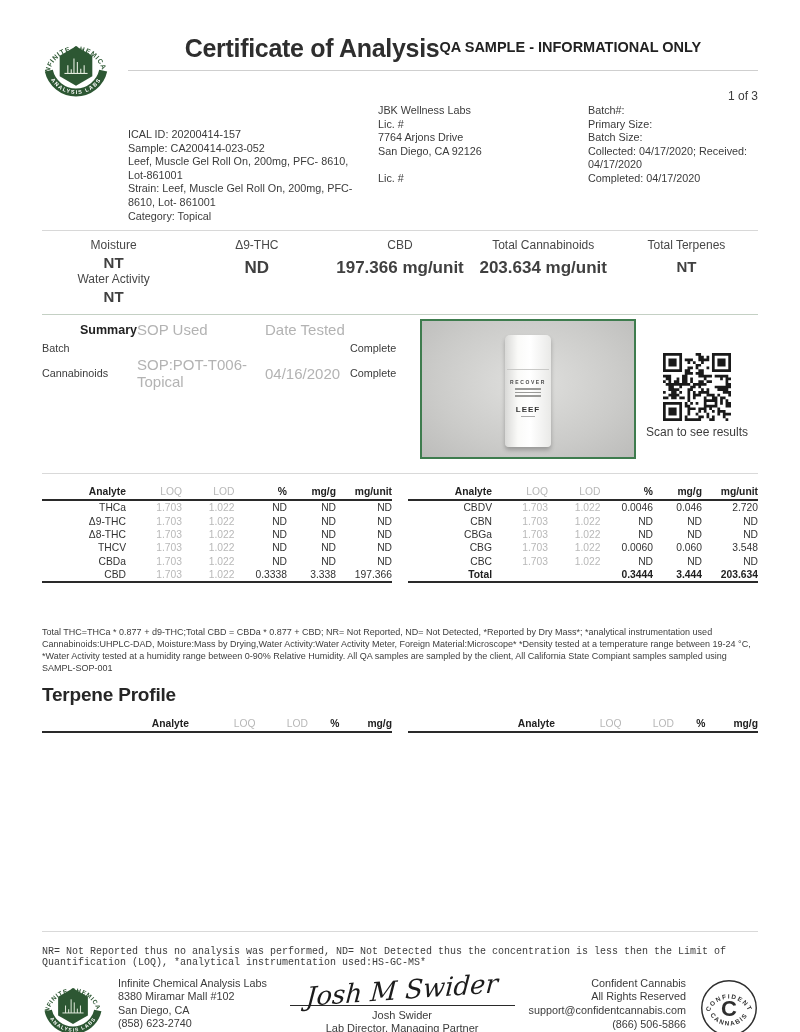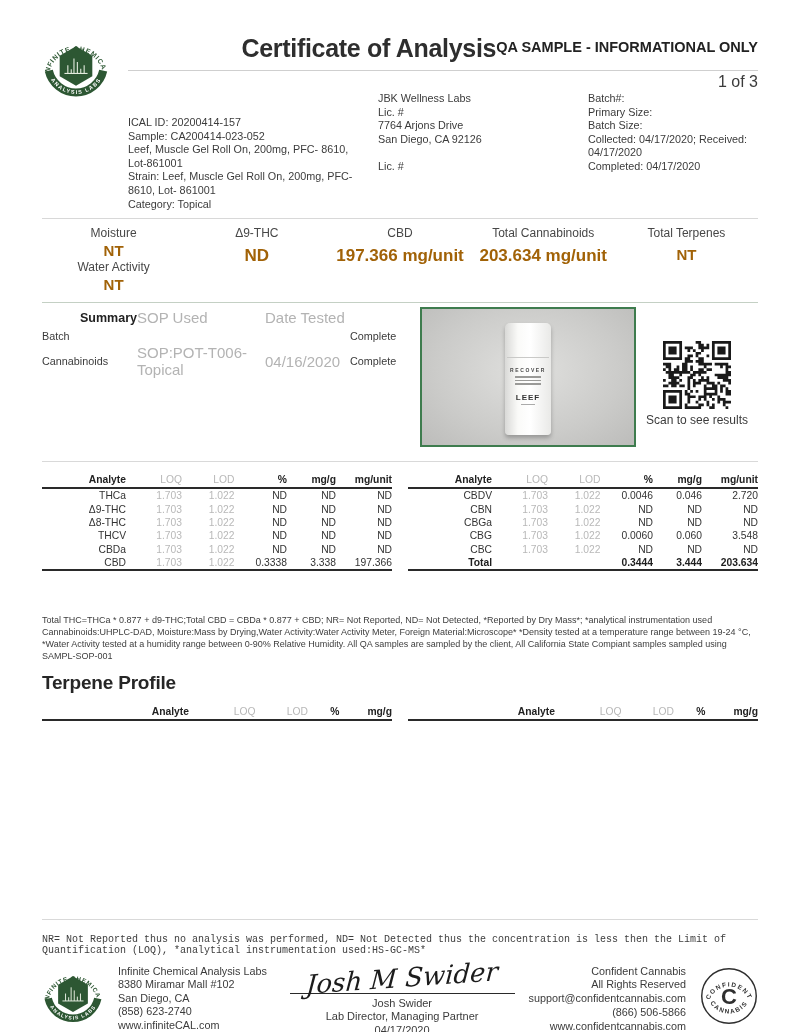--- a/index.html
+++ b/index.html
@@ -5,36 +5,36 @@
   * { margin:0; padding:0; box-sizing:border-box; }
   html,body { background:#ffffff; }
   body { font-family:"Liberation Sans", sans-serif; color:#3b3b3b; }
   .page { width:800px; height:1032px; padding:34px 42px 28px 42px; overflow:hidden; position:relative; background:#fff; }
 
   
   .hdr { display:flex; gap:18px; }
   .badge { width:68px; height:68px; flex:0 0 68px; }
   .badge-sm { width:62px; height:62px; flex:0 0 62px; }
   .hdr-right { flex:1; }
-  .title-row { display:flex; justify-content:flex-end; align-items:flex-start; border-bottom:1px solid #cfcfcf; padding-bottom:7px; }
+  .title-row { display:flex; justify-content:center; align-items:flex-start; border-bottom:1px solid #cfcfcf; padding-bottom:7px; }
   .doc-title { font-size:25px; font-weight:bold; color:#2e2e2e; letter-spacing:-0.3px; }
   .qa-banner { font-size:14.5px; font-weight:bold; color:#222; margin-top:5px; }
-  .page-num { text-align:right; font-size:16px; color:#3b3b3b; margin-top:2px; }
+  .page-num { text-align:right; font-size:12px; color:#3b3b3b; margin-top:18px; }
   .info-cols { display:flex; margin-top:1px; }
   .info-col { font-size:10.8px; line-height:13.6px; color:#3b3b3b; }
   .info-col .line:empty::before { content:"\00a0"; }
   .col-sample { width:250px; padding-right:14px;margin-top:24px; }
   .col-client { width:210px; }
   .col-batch  { flex:1; }
 
   
   .results-band { display:flex; margin-top:7px; border-top:1px solid #d8d8d8; border-bottom:1px solid #c4d0c4; padding:7px 0 8px; }
   .res-col { flex:1; text-align:center; }
   .res-label { font-size:12px; color:#474747; line-height:15px; }
-  .res-value { font-size:15px; font-weight:bold; color:#a16207; line-height:19px; }
+  .res-value { font-size:15px; font-weight:bold; color:#404040; line-height:19px; }
   .res-value.big { font-size:17px; line-height:21px; padding-top:4px; }
   .res-value.pad { padding-top:4px; }
 
   
   .summary-row { display:flex; margin-top:4px; height:154px; }
   .summary-table { width:378px; border-collapse:collapse; font-size:10.8px; align-self:flex-start; }
   .summary-table th { text-align:right; font-size:12.5px; padding:2px 0 3px; color:#222; }
   .summary-table th.muted, .summary-table td.muted { color:#b3b3b3; font-weight:normal; }
   .summary-table th.c, .summary-table td.c { text-align:left; font-size:15px; }
   .summary-table td { padding:1px 0; color:#3b3b3b; }

